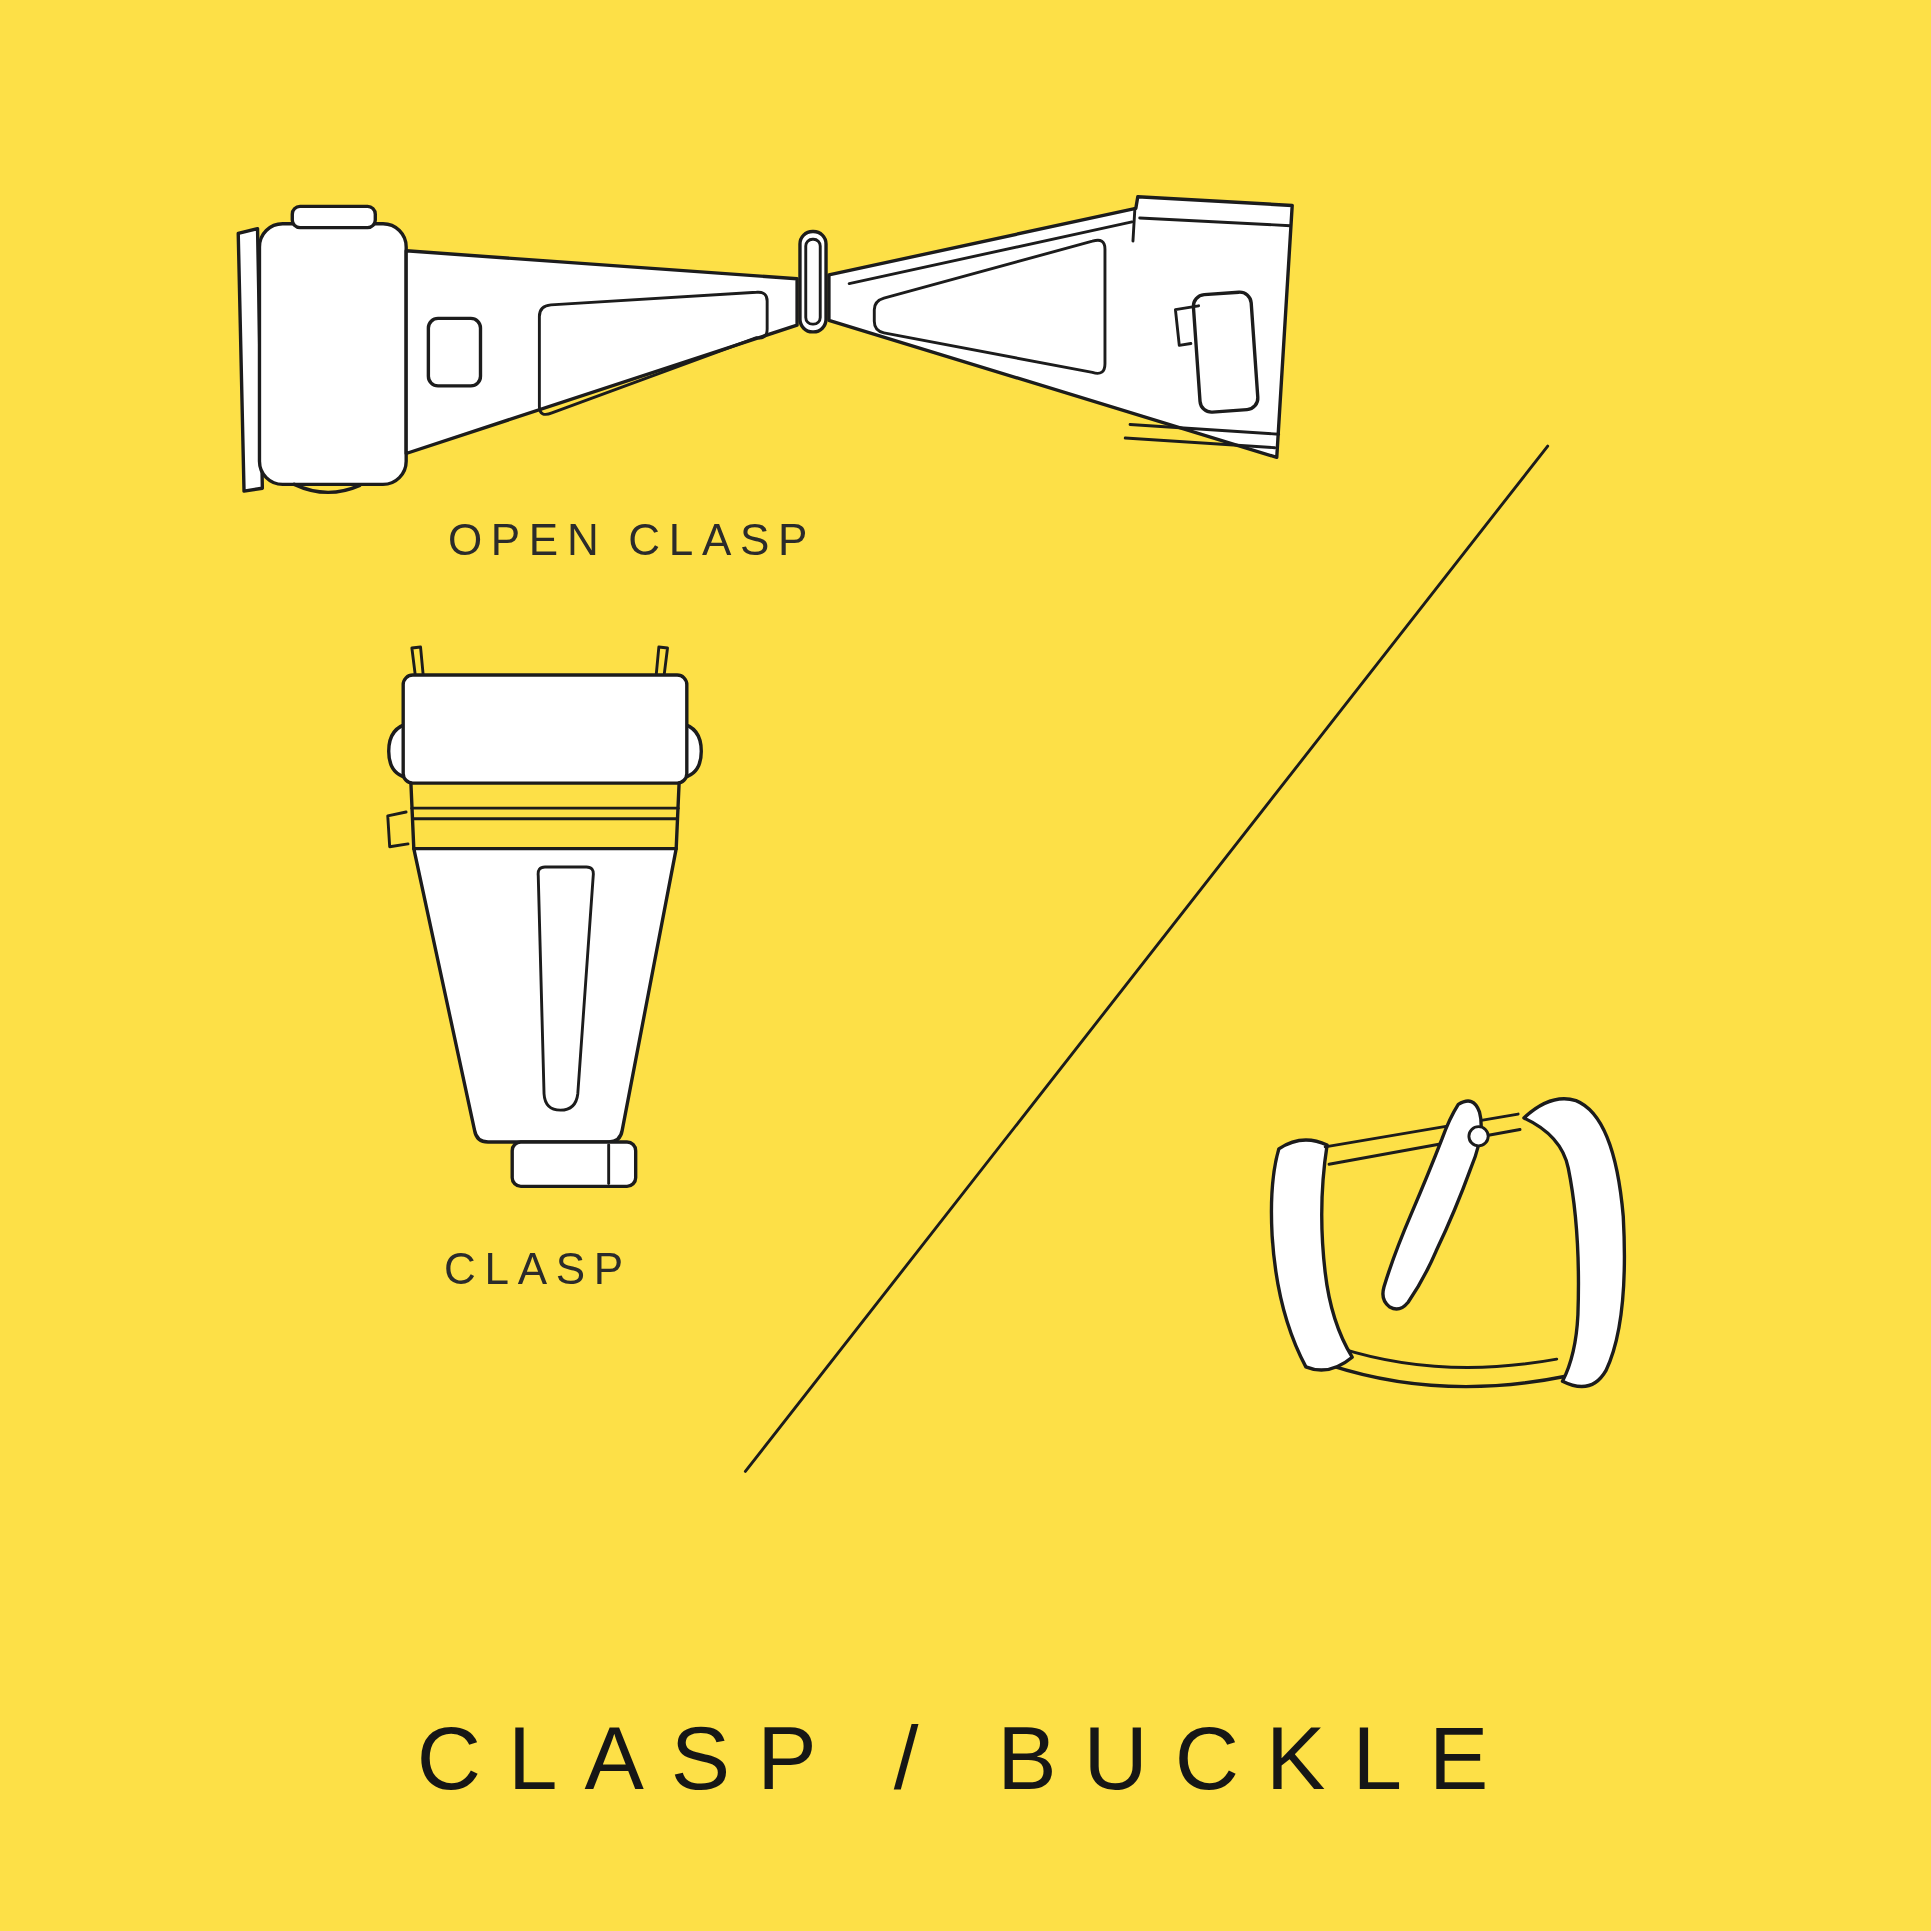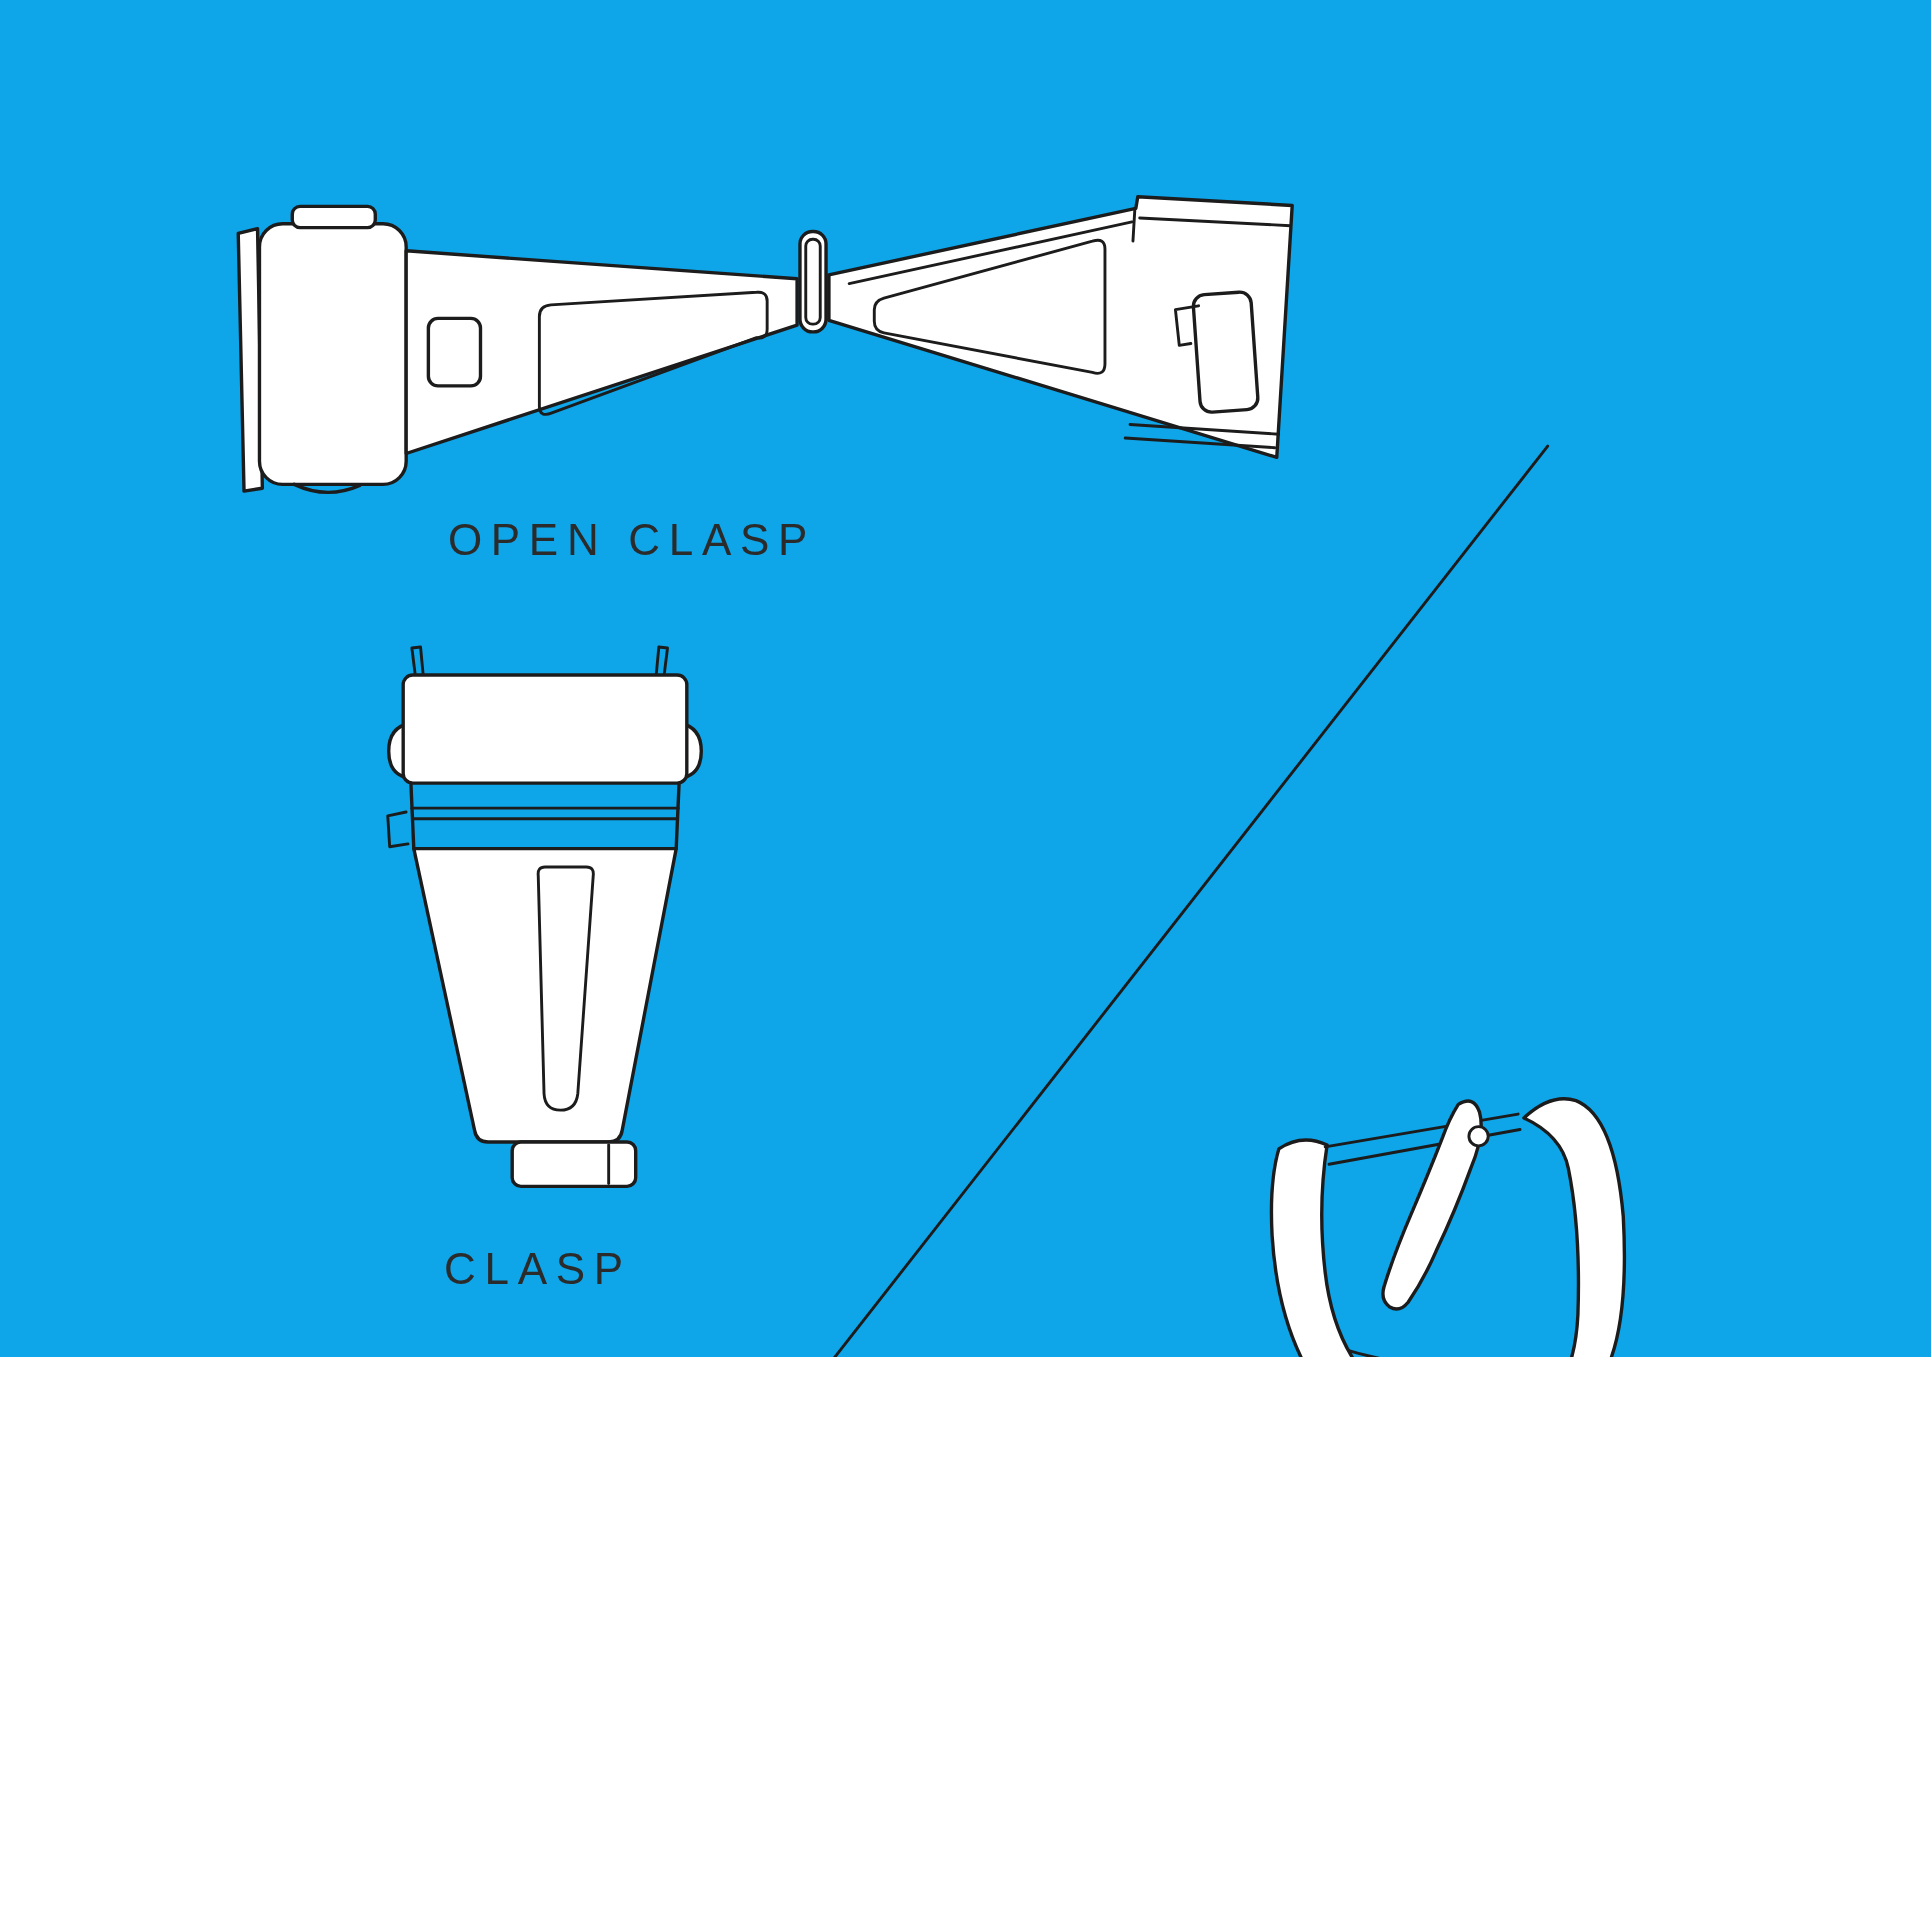--- a/index.html
+++ b/index.html
@@ -1,20 +1,20 @@
 <!DOCTYPE html>
 <html><head>
 <meta charset="utf-8">
 <style>
   html, body { margin: 0; padding: 0; background: #ffffff; }
   .canvas {
     position: relative;
     width: 1931px;
-    height: 1357px;
-    background: #0ea5e9;
+    height: 1931px;
+    background: #fde047;
     overflow: hidden;
     font-family: "Liberation Sans", sans-serif;
     color: #2b2b2b;
   }
   svg.figure { position: absolute; overflow: visible; }
   svg.figure path, svg.figure rect, svg.figure line, svg.figure circle {
     stroke: #1c1c1c;
     stroke-width: 3.5;
     fill: none;
     stroke-linecap: round;
@@ -125,15 +125,16 @@
     <g>
       <path class="thin" d="M92,60 L292,26"></path>
       <path class="thin" d="M96,78 L294,42"></path>
     </g>
     <g>
       <path class="w" d="M230,16 Q246,6 252,24 Q258,46 243,82 Q227,126 207,168 Q194,198 178,221 Q169,232 159,226 Q149,219 153,205 Q163,172 181,130 Q199,88 213,52 Q221,30 230,16 Z"></path>
       <circle class="w thin" cx="251" cy="49" r="10"></circle>
     </g>
   </svg>
 
+  <div class="title" style="left:966px; top:1707px;">CLASP / BUCKLE</div>
 
 </div>
 
 
 </body></html>

